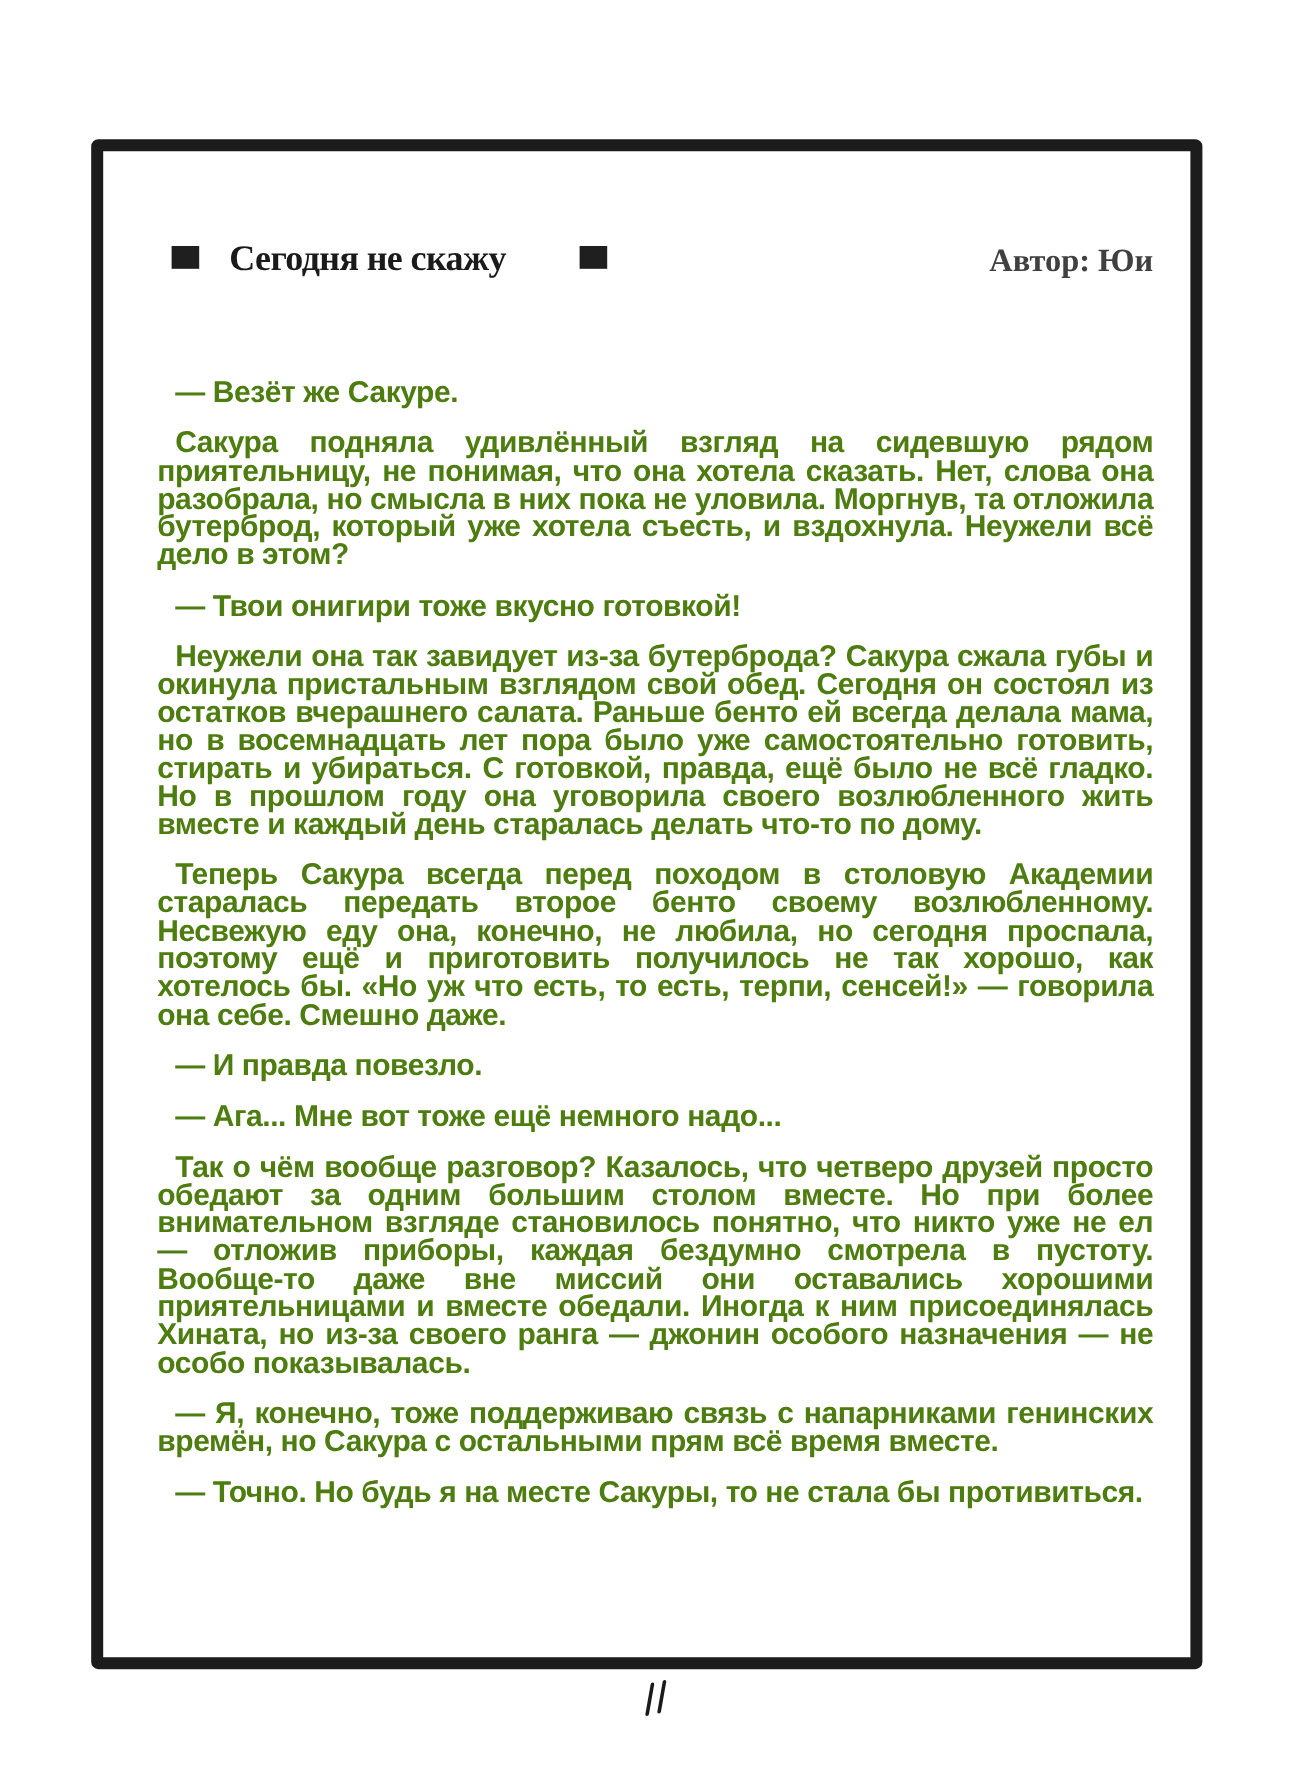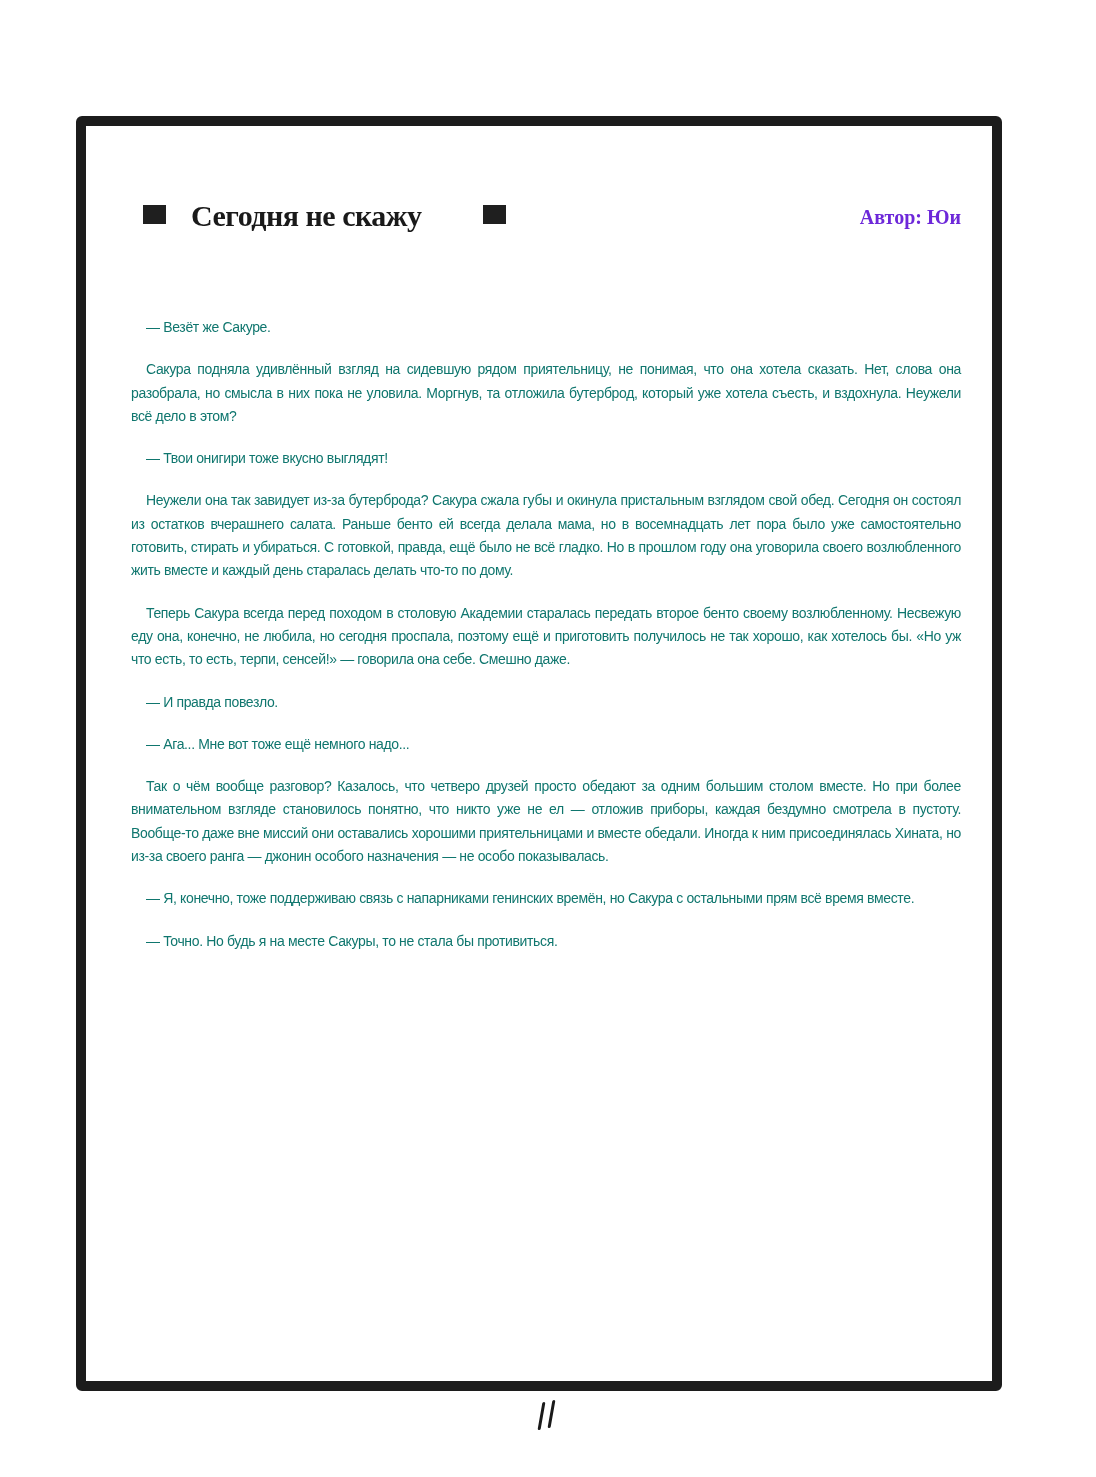--- a/index.html
+++ b/index.html
@@ -52,43 +52,43 @@
       letter-spacing: -0.5px;
       color: #1a1a1a;
       white-space: nowrap;
     }
     .author {
       position: absolute;
       right: 0;
       top: 8px;
       font-family: "Liberation Serif", "DejaVu Serif", serif;
       font-weight: bold;
-      font-size: 20px;
+      font-size: 27px;
       line-height: 26px;
-      color: #6d28d9;
+      color: #404040;
       white-space: nowrap;
       text-align: center;
     }
     .story {
       position: absolute;
       left: 131px;
       top: 316px;
       width: 830px;
     }
     .story p {
       margin: 0 0 19px 0;
       font-family: "Liberation Sans Narrow", "Liberation Sans", sans-serif;
-      font-weight: normal;
-      font-size: 14px;
+      font-weight: bold;
+      font-size: 25px;
       line-height: 23.3px;
       text-align: justify;
       text-indent: 15px;
       letter-spacing: -0.35px;
       word-spacing: 0px;
-      color: #0f766e;
+      color: #4d7c0f;
       hyphens: manual;
     }
     .page-number {
       position: absolute;
       left: 536px;
       top: 1398px;
       width: 30px;
       height: 36px;
     }
     .page-number .stroke {
@@ -117,21 +117,21 @@
 <div class="title-row">
   <span class="title-square left"></span>
   <h1 class="title-text" style="margin:0;">Сегодня не скажу</h1>
   <span class="title-square right"></span>
   <div class="author">Автор: Юи</div>
 </div>
 
 <div class="story">
   <p>— Везёт же Сакуре.</p>
   <p>Сакура подняла удивлённый взгляд на сидевшую рядом приятельницу, не по­нимая, что она хотела сказать. Нет, слова она разобрала, но смысла в них пока не уловила. Моргнув, та отложила бутерброд, который уже хотела съесть, и вздохнула. Неужели всё дело в этом?</p>
-  <p>— Твои онигири тоже вкусно выглядят!</p>
+  <p>— Твои онигири тоже вкусно готовкой!</p>
   <p>Неужели она так завидует из-за бутерброда? Сакура сжала губы и окинула пристальным взглядом свой обед. Сегодня он состоял из остатков вчерашнего салата. Раньше бенто ей всегда делала мама, но в восемнадцать лет пора было уже самостоятельно готовить, стирать и убираться. С готовкой, правда, ещё было не всё гладко. Но в прошлом году она уговорила своего возлюбленного жить вместе и каждый день старалась делать что-то по дому.</p>
   <p>Теперь Сакура всегда перед походом в столовую Академии старалась пере­дать второе бенто своему возлюбленному. Несвежую еду она, конечно, не любила, но сегодня проспала, поэтому ещё и приготовить получилось не так хорошо, как хотелось бы. «Но уж что есть, то есть, терпи, сенсей!» — говорила она себе. Смешно даже.</p>
   <p>— И правда повезло.</p>
   <p>— Ага... Мне вот тоже ещё немного надо...</p>
   <p>Так о чём вообще разговор? Казалось, что четверо друзей просто обедают за одним большим столом вместе. Но при более внимательном взгляде стано­вилось понятно, что никто уже не ел — отложив приборы, каждая бездумно смотрела в пустоту. Вообще-то даже вне миссий они оставались хорошими приятельницами и вместе обедали. Иногда к ним присоединялась Хината, но из-за своего ранга — джонин особого назначения — не особо показывалась.</p>
   <p>— Я, конечно, тоже поддерживаю связь с напарниками генинских времён, но Сакура с остальными прям всё время вместе.</p>
   <p>— Точно. Но будь я на месте Сакуры, то не стала бы противиться.</p>
 </div>
 
 <div class="page-number">

